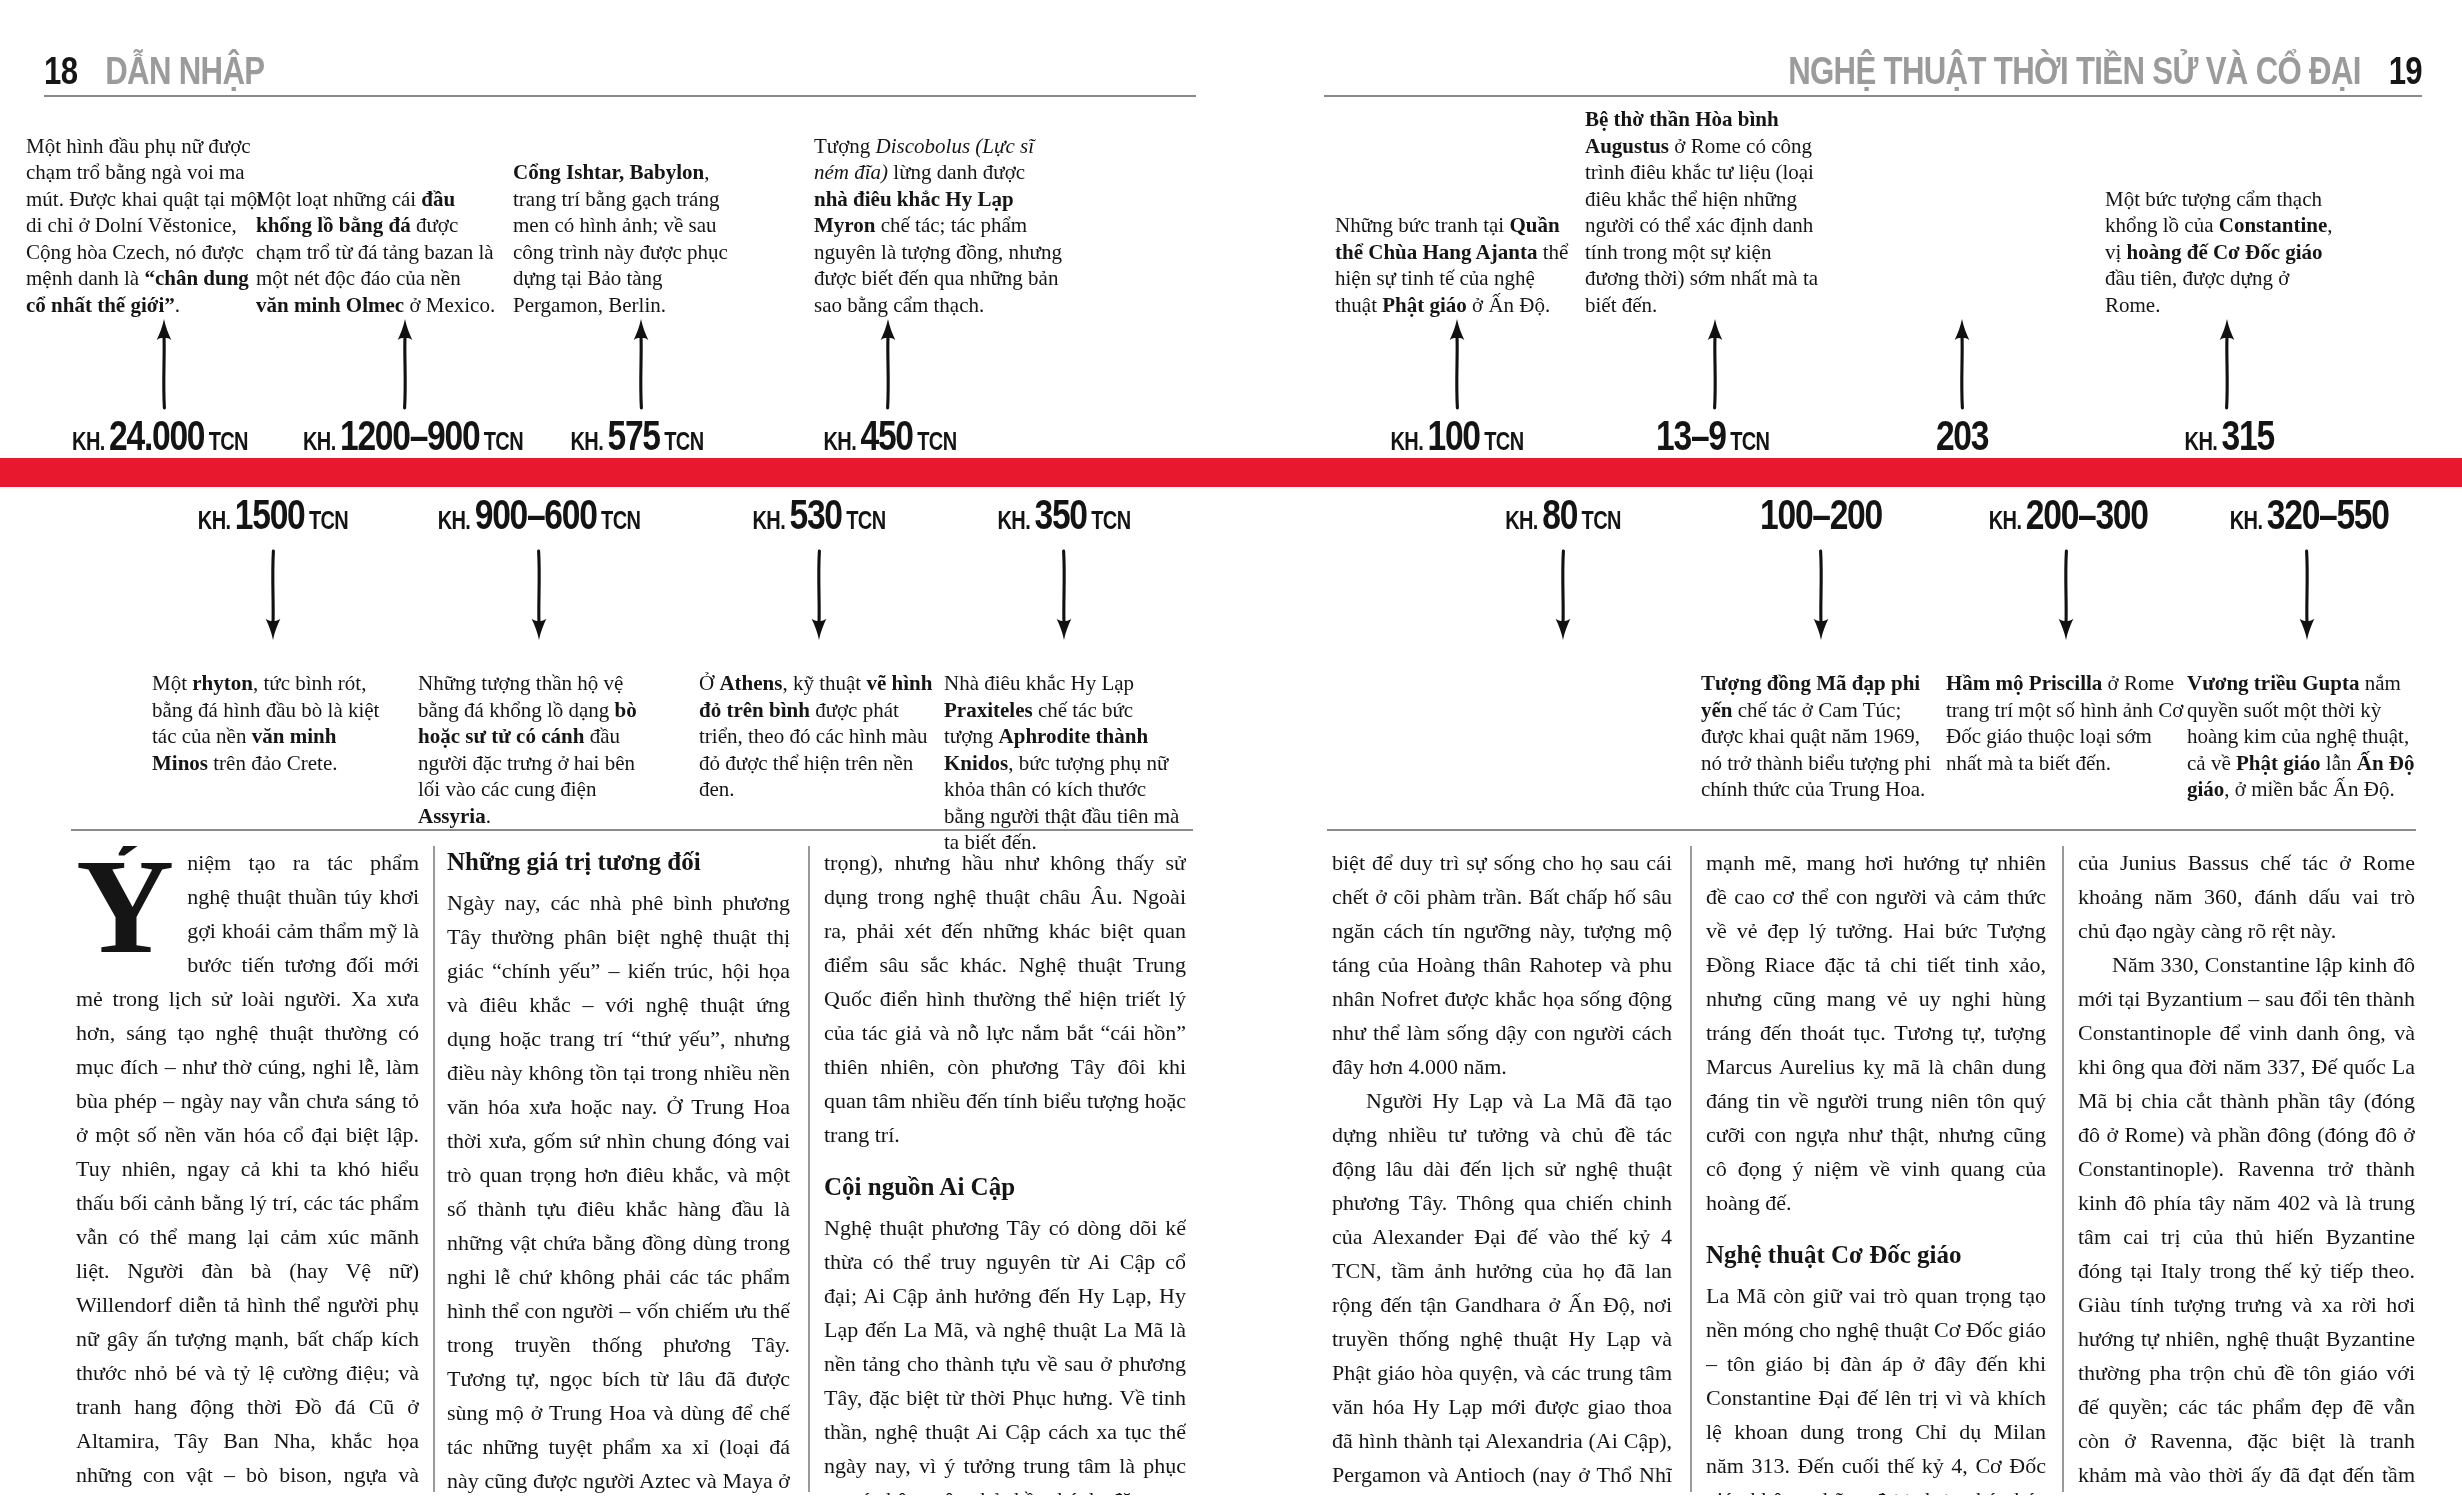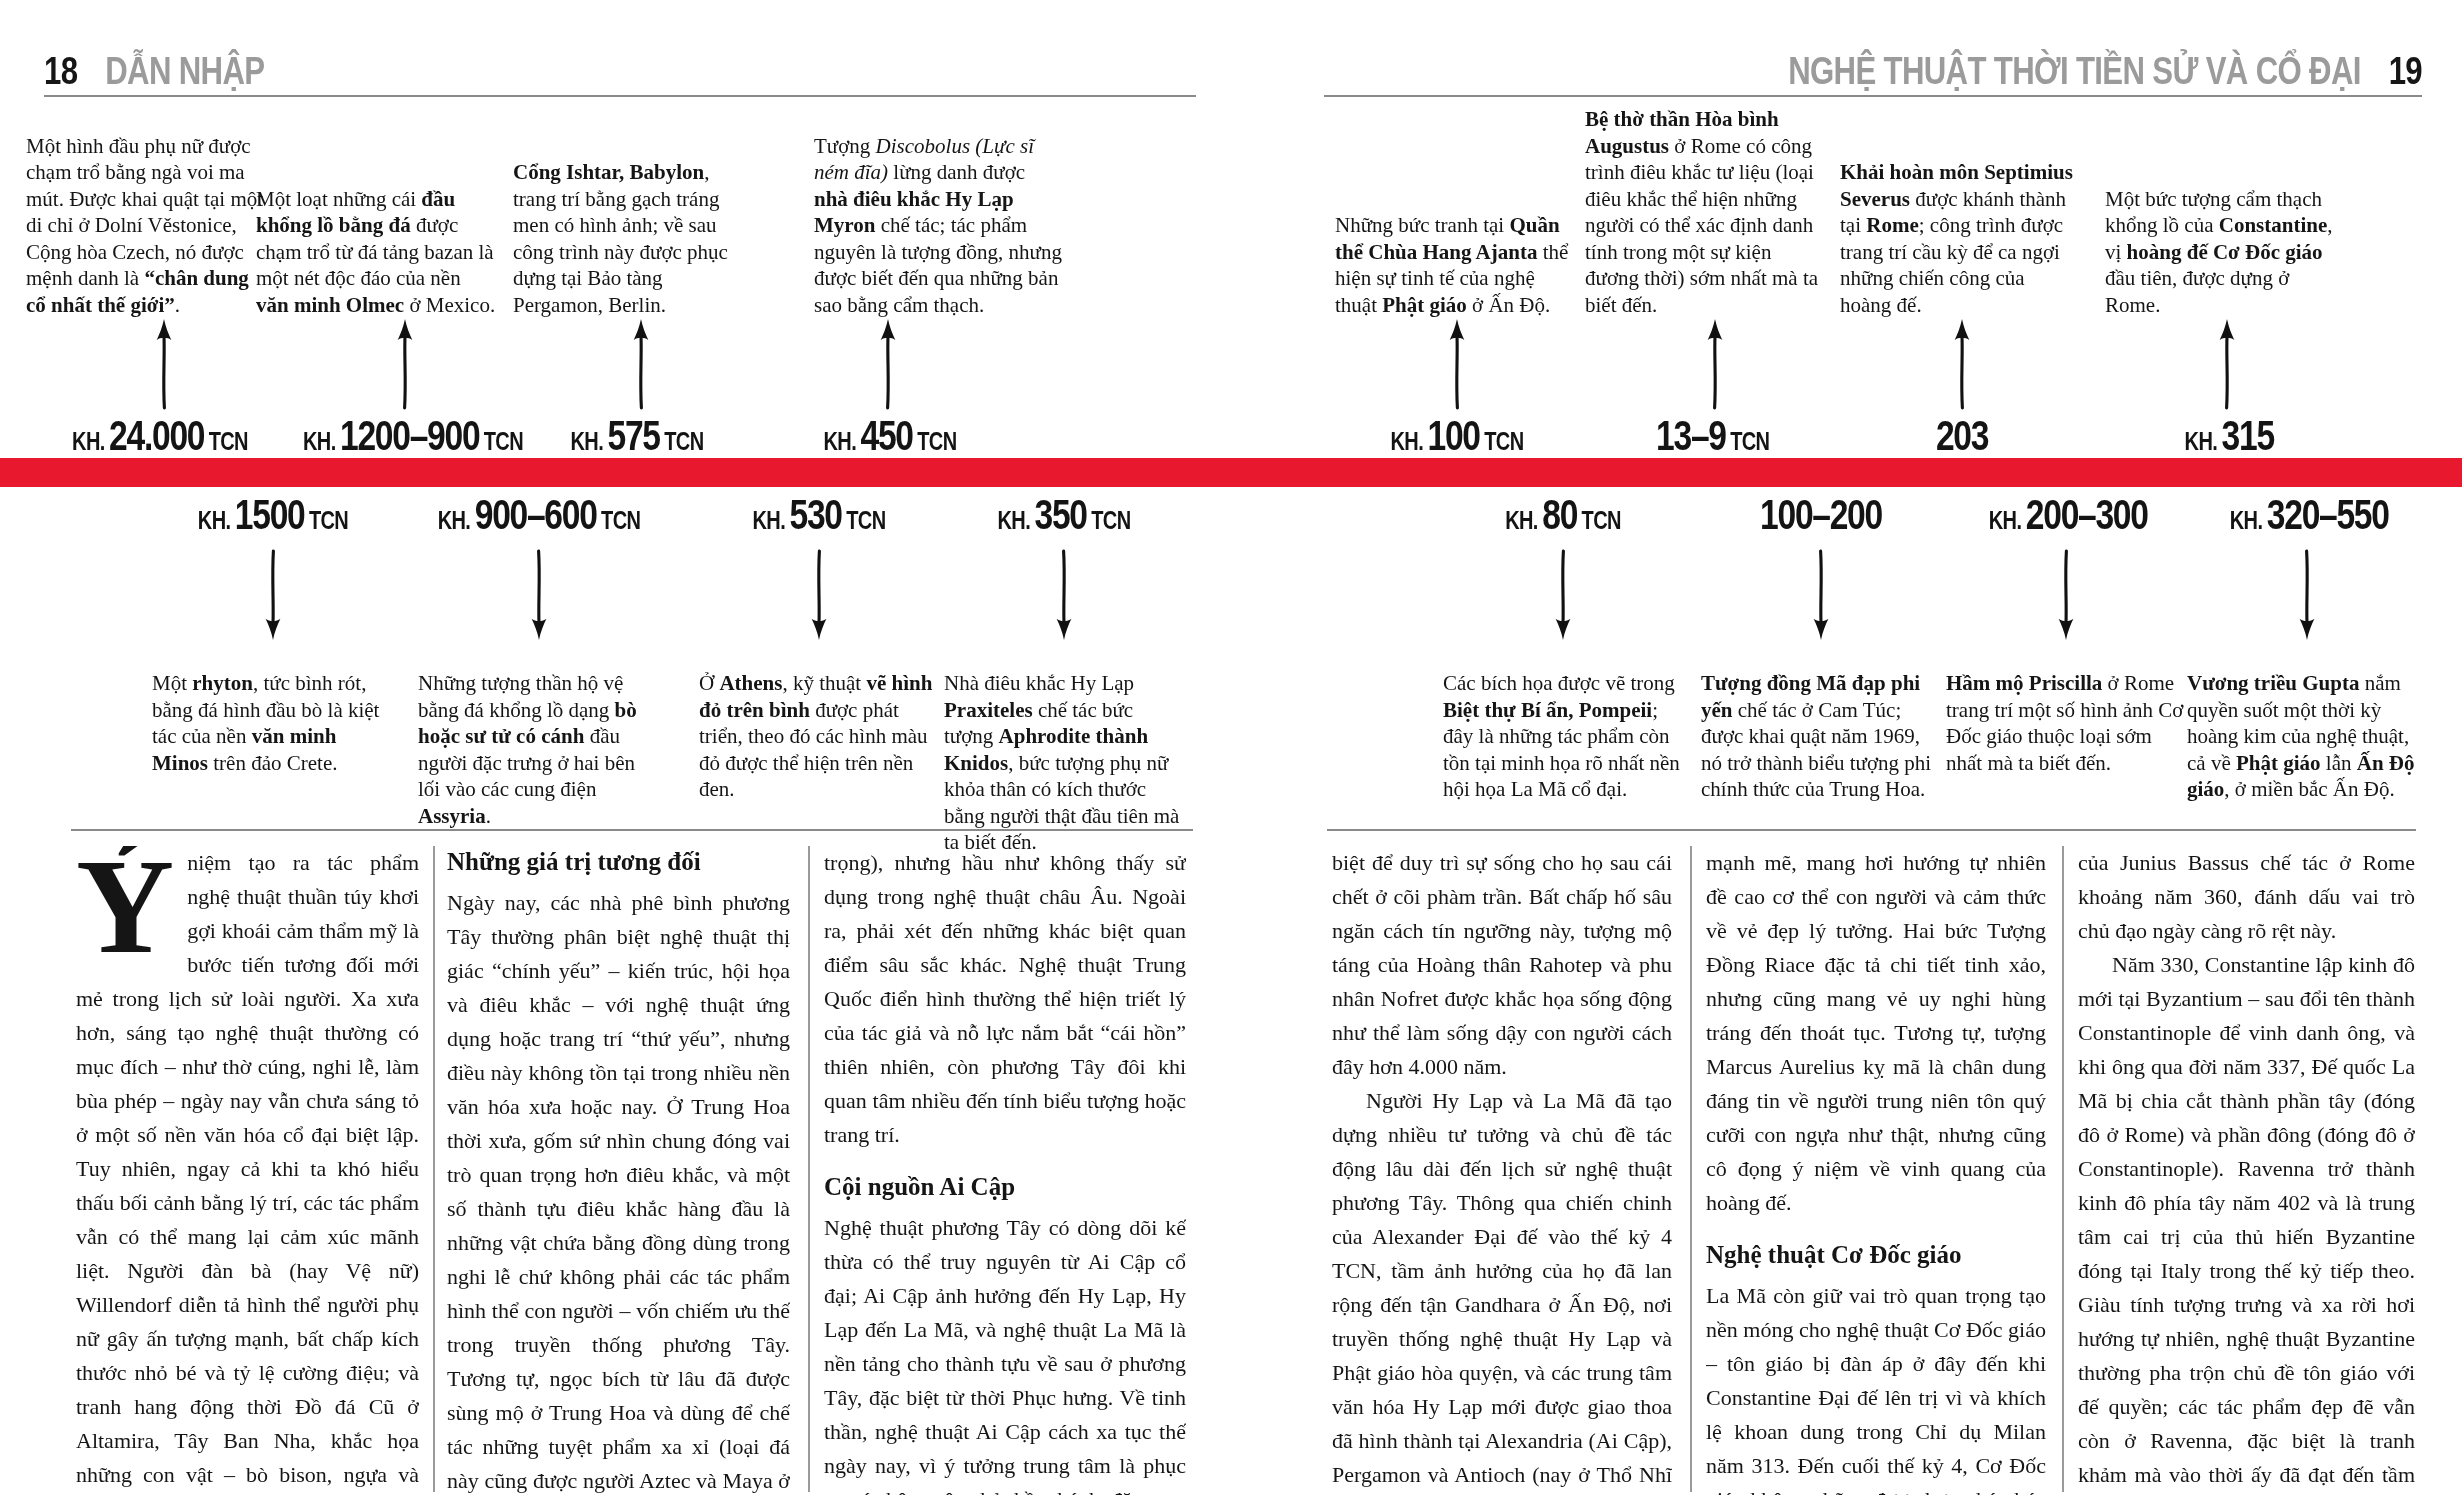--- a/index.html
+++ b/index.html
@@ -68,23 +68,20 @@
     </div>
   <div class="note top" style="left:814px;width:248px">
       <p><span>Tượng </span><i>Discobolus (Lực sĩ ném đĩa)</i><span> lừng danh được </span><b>nhà điêu khắc Hy Lạp Myron</b><span> chế tác; tác phẩm nguyên là tượng đồng, nhưng được biết đến qua những bản sao bằng cẩm thạch.</span></p>
     </div>
   <div class="note top" style="left:1335px">
       <p><span>Những bức tranh tại </span><b>Quần thể Chùa Hang Ajanta</b><span> thể hiện sự tinh tế của nghệ thuật </span><b>Phật giáo</b><span> ở Ấn Độ.</span></p>
     </div>
   <div class="note top" style="left:1585px">
       <p><b>Bệ thờ thần Hòa bình Augustus</b><span> ở Rome có công trình điêu khắc tư liệu (loại điêu khắc thể hiện những người có thể xác định danh tính trong một sự kiện đương thời) sớm nhất mà ta biết đến.</span></p>
     </div>
-  <div class="note top" style="left:1840px">
-      <p><b>Khải hoàn môn Septimius Severus</b><span> được khánh thành tại </span><b>Rome</b><span>; công trình được trang trí cầu kỳ để ca ngợi những chiến công của hoàng đế.</span></p>
-    </div>
   <div class="note top" style="left:2105px">
       <p><span>Một bức tượng cẩm thạch khổng lồ của </span><b>Constantine</b><span>, vị </span><b>hoàng đế Cơ Đốc giáo</b><span> đầu tiên, được dựng ở Rome.</span></p>
     </div>
 
   <svg class="arr up" style="left:164px" viewBox="0 0 26 122">
       <path d="M13 4 C11 14 7 24 3.5 31 C8 27 18 27 22.5 31 C19 24 15 14 13 4 Z" fill="#111"></path>
       <path d="M13 26 C14 52 11.5 84 13.5 118" stroke="#111" stroke-width="4" fill="none" stroke-linecap="round"></path>
     </svg>
   <svg class="arr up" style="left:405px" viewBox="0 0 26 122">
       <path d="M13 4 C11 14 7 24 3.5 31 C8 27 18 27 22.5 31 C19 24 15 14 13 4 Z" fill="#111"></path>
@@ -226,23 +223,20 @@
       <p><span>Một </span><b>rhyton</b><span>, tức bình rót, bằng đá hình đầu bò là kiệt tác của nền </span><b>văn minh Minos</b><span> trên đảo Crete.</span></p>
     </div>
   <div class="note bot" style="left:418px">
       <p><span>Những tượng thần hộ vệ bằng đá khổng lồ dạng </span><b>bò hoặc sư tử có cánh</b><span> đầu người đặc trưng ở hai bên lối vào các cung điện </span><b>Assyria</b><span>.</span></p>
     </div>
   <div class="note bot" style="left:699px">
       <p><span>Ở </span><b>Athens</b><span>, kỹ thuật </span><b>vẽ hình đỏ trên bình</b><span> được phát triển, theo đó các hình màu đỏ được thể hiện trên nền đen.</span></p>
     </div>
   <div class="note bot" style="left:944px">
       <p><span>Nhà điêu khắc Hy Lạp </span><b>Praxiteles</b><span> chế tác bức tượng </span><b>Aphrodite thành Knidos</b><span>, bức tượng phụ nữ khỏa thân có kích thước bằng người thật đầu tiên mà ta biết đến.</span></p>
-    </div>
-  <div class="note bot" style="left:1443px">
-      <p><span>Các bích họa được vẽ trong </span><b>Biệt thự Bí ẩn, Pompeii</b><span>; đây là những tác phẩm còn tồn tại minh họa rõ nhất nền hội họa La Mã cổ đại.</span></p>
     </div>
   <div class="note bot" style="left:1701px">
       <p><b>Tượng đồng Mã đạp phi yến</b><span> chế tác ở Cam Túc; được khai quật năm 1969, nó trở thành biểu tượng phi chính thức của Trung Hoa.</span></p>
     </div>
   <div class="note bot" style="left:1946px">
       <p><b>Hầm mộ Priscilla</b><span> ở Rome trang trí một số hình ảnh Cơ Đốc giáo thuộc loại sớm nhất mà ta biết đến.</span></p>
     </div>
   <div class="note bot" style="left:2187px">
       <p><b>Vương triều Gupta</b><span> nắm quyền suốt một thời kỳ hoàng kim của nghệ thuật, cả về </span><b>Phật giáo</b><span> lẫn </span><b>Ấn Độ giáo</b><span>, ở miền bắc Ấn Độ.</span></p>
     </div>

